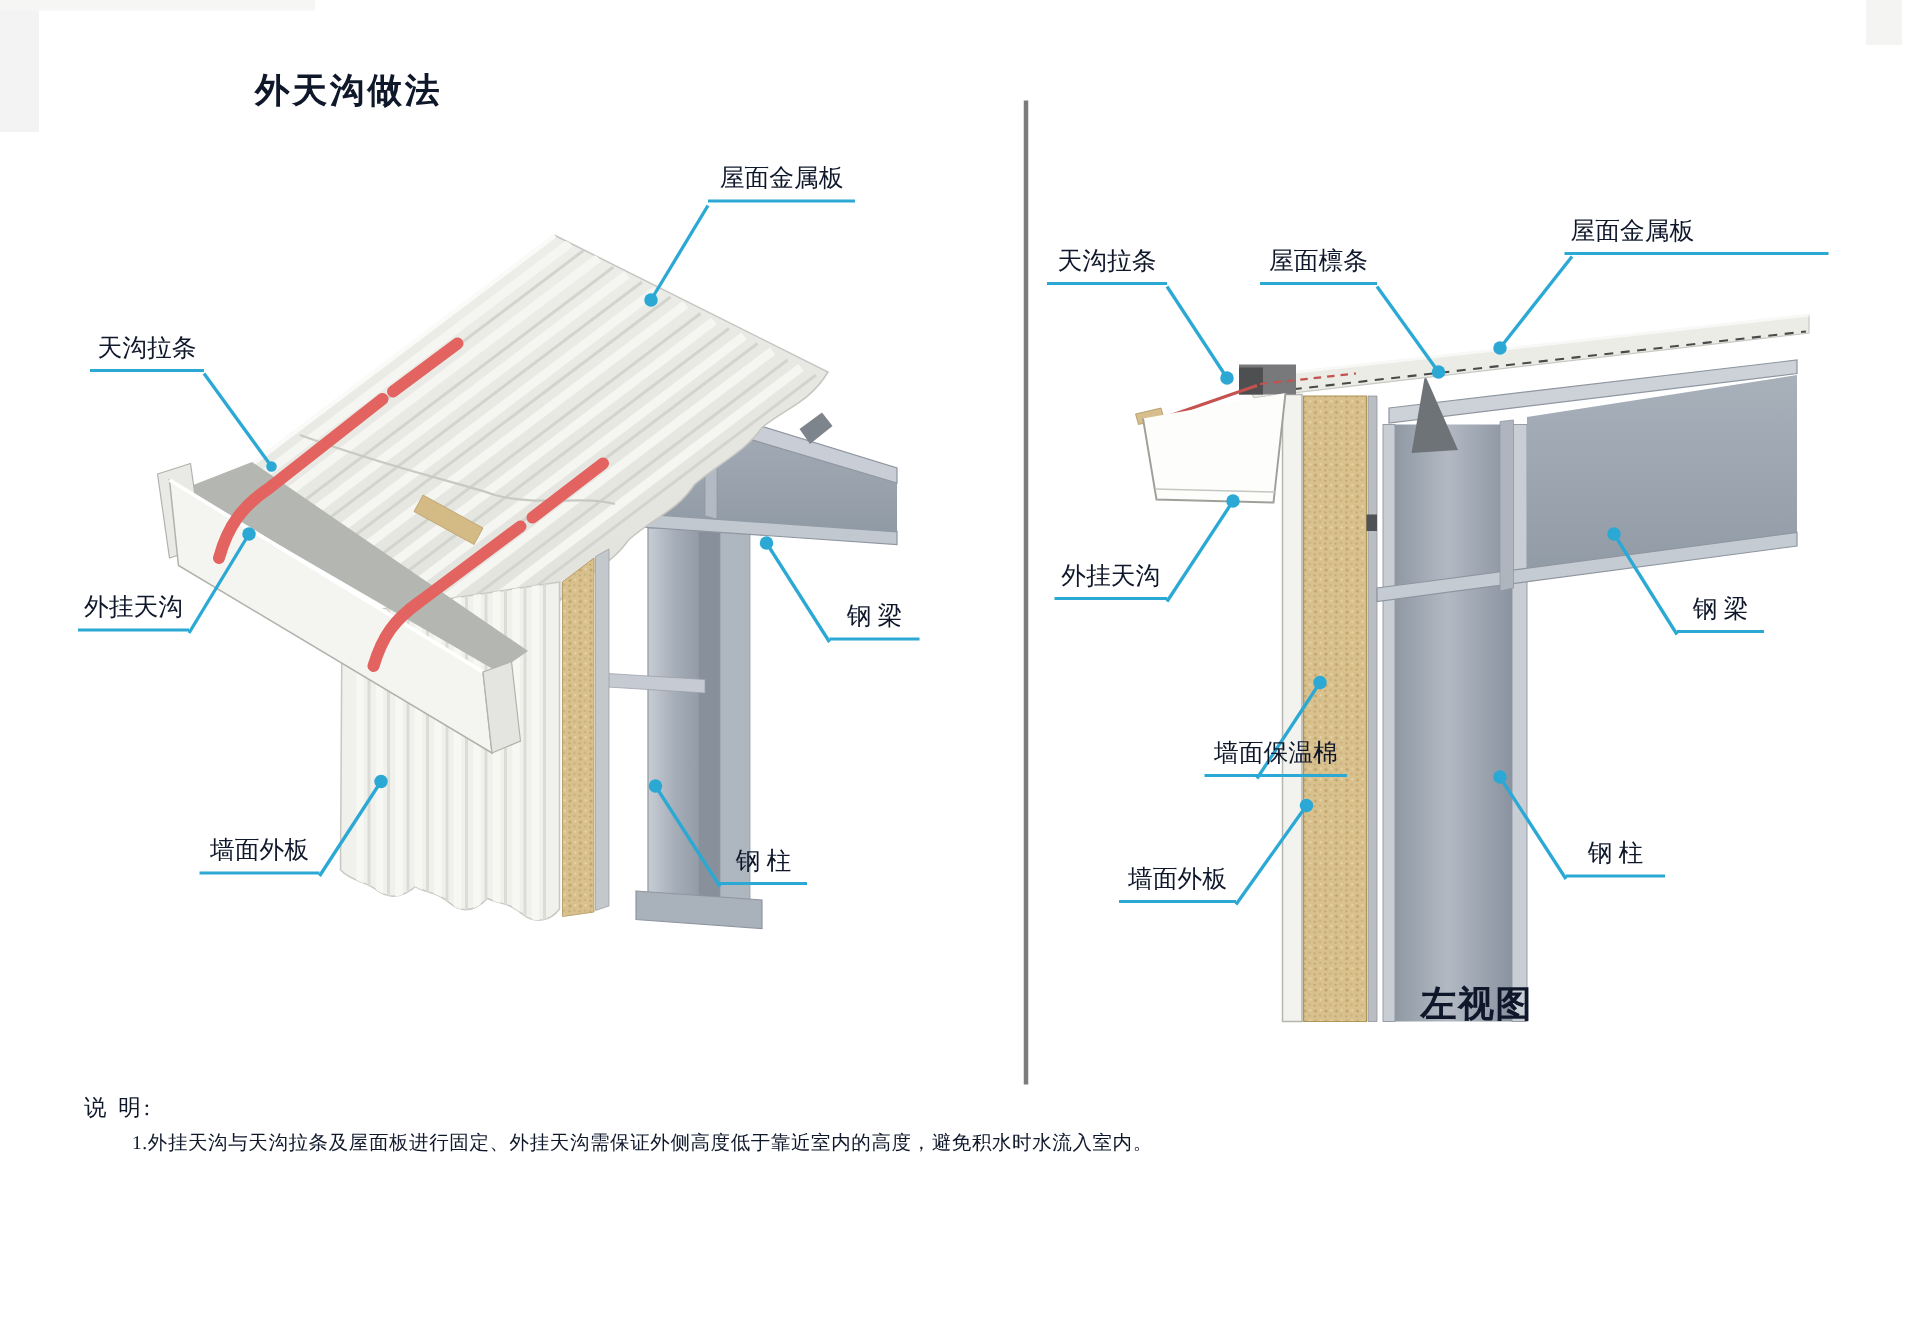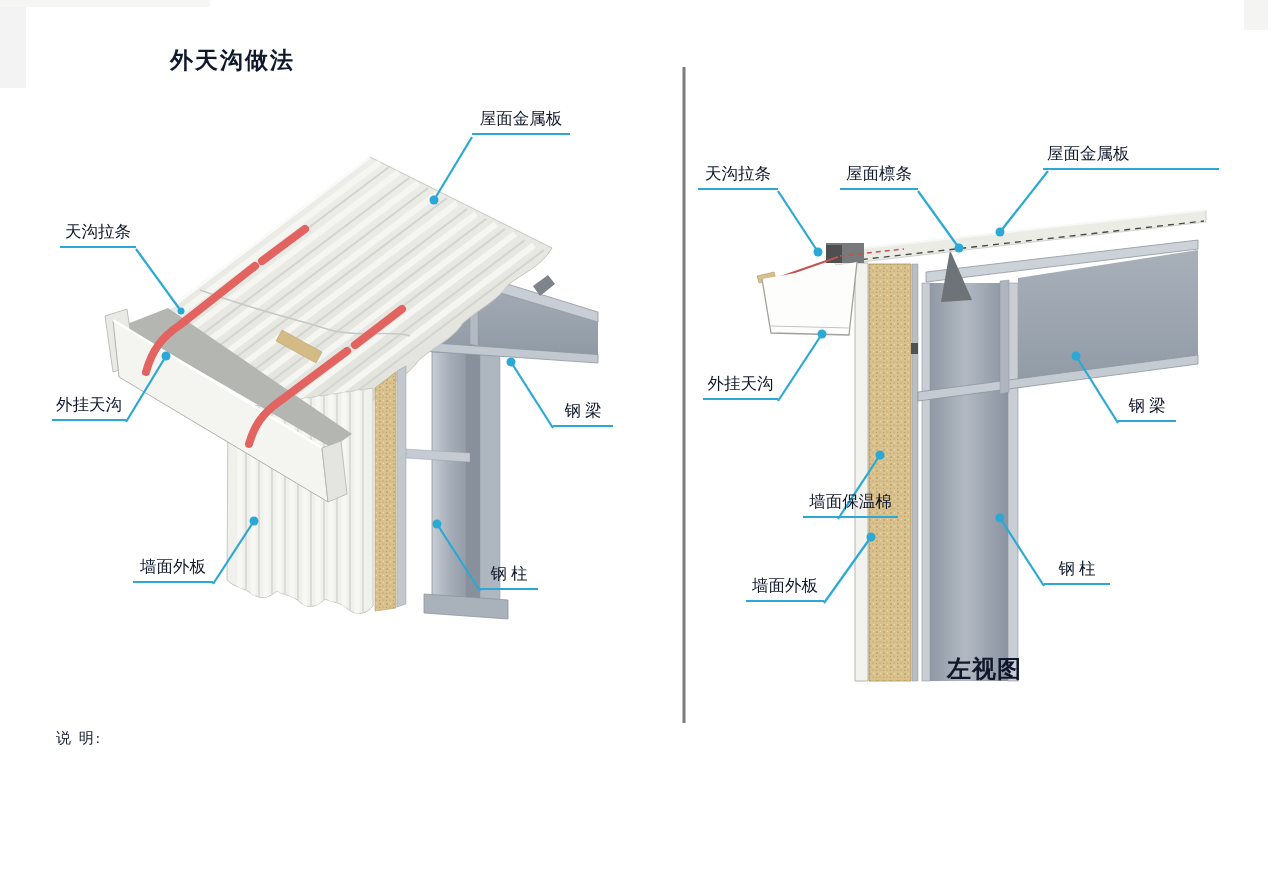--- a/index.html
+++ b/index.html
@@ -268,14 +268,15 @@
 <div class="txt lbl left-align" style="left:1043px;top:143px;width:172px;">屋面金属板</div>
 <div class="txt lbl" style="left:703px;top:373px;width:75px;">外挂天沟</div>
 <div class="txt lbl" style="left:773px;top:491px;width:95px;margin-left:30px;">墙面保温棉</div>
 <div class="txt lbl" style="left:746px;top:575px;width:78px;">墙面外板</div>
 <div class="txt lbl" style="left:1044px;top:558px;width:66px;">钢 柱</div>
 <div class="txt lbl" style="left:1118px;top:395px;width:58px;">钢 梁</div>
 
 <div class="txt caption" style="left:915px;top:653px;margin-left:32px;">左视图</div>
 
 <div class="txt notes-head" style="left:56px;top:729px;">说 明:</div>
+<div class="txt notes-body" style="left:88px;top:753px;">1.外挂天沟与天沟拉条及屋面板进行固定、外挂天沟需保证外侧高度低于靠近室内的高度，避免积水时水流入室内。</div>
 
 </div>
 
 </body></html>

